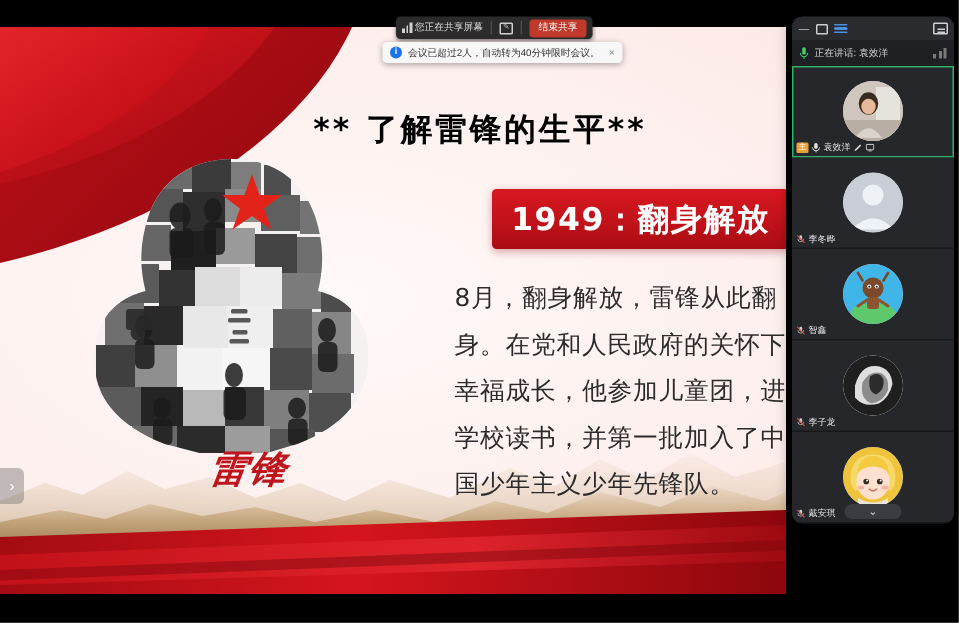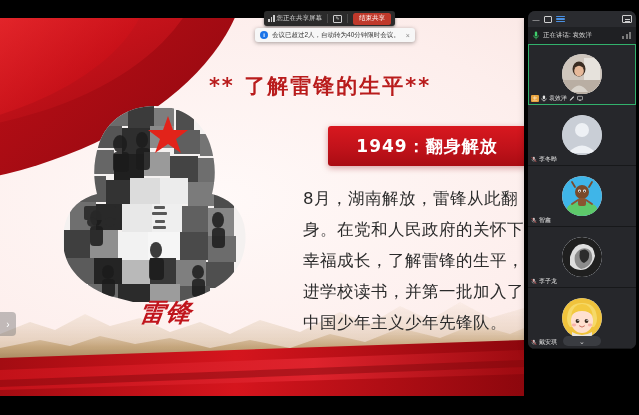--- a/index.html
+++ b/index.html
@@ -50,35 +50,35 @@
   .ribbon-bottom {
     position: absolute; left: 0; bottom: -2px; width: 100%; height: 58px;
     overflow: hidden;
   }
 
   
   .slide-title {
     position: absolute; left: 150px; top: 54px; width: 340px;
     text-align: center;
     font-family: "DejaVu Sans", sans-serif;
-    font-size: 21px; font-weight: bold; color: #b91c1c;
+    font-size: 21px; font-weight: bold; color: #000000;
     letter-spacing: 2px;
     text-shadow: 0 1px 0 rgba(255,255,255,.6);
   }
 
   
   .year-banner {
     position: absolute; left: 328px; top: 108px; width: 198px; height: 40px;
     background: linear-gradient(180deg, #d8181f 0%, #c1121a 55%, #a90c13 100%);
     border-radius: 3px;
     display: flex; align-items: center; justify-content: center;
     box-shadow: 0 2px 6px rgba(140,10,16,.35);
   }
   .year-banner-text {
-    color: #fff; font-size: 17px; font-weight: bold;
+    color: #fff; font-size: 21px; font-weight: bold;
     font-family: "DejaVu Sans", sans-serif;
     letter-spacing: 1px;
   }
 
   
   .slide-body {
     position: absolute; left: 303px; top: 165px; width: 235px;
     font-family: "DejaVu Sans", sans-serif;
     font-size: 16.5px; line-height: 31px; color: #2b2b2b;
     letter-spacing: .5px;
@@ -364,21 +364,21 @@
         </g>
       </g>
     </svg>
 
     <div class="slide-title">** 了解雷锋的生平**</div>
 
     <div class="year-banner">
       <span class="year-banner-text">1949：翻身解放</span>
     </div>
 
-    <div class="slide-body">8月，湖南解放，雷锋从此翻身。在党和人民政府的关怀下幸福成长，了解雷锋的生平，进学校读书，并第一批加入了中国少年主义少年先锋队。</div>
+    <div class="slide-body">8月，翻身解放，雷锋从此翻身。在党和人民政府的关怀下幸福成长，他参加儿童团，进学校读书，并第一批加入了中国少年主义少年先锋队。</div>
 
     <div class="callig-wrap">
       <div class="callig-main">雷锋</div>
     </div>
 
     <div class="slide-nav">
       <span>›</span>
     </div>
   </div>
 

